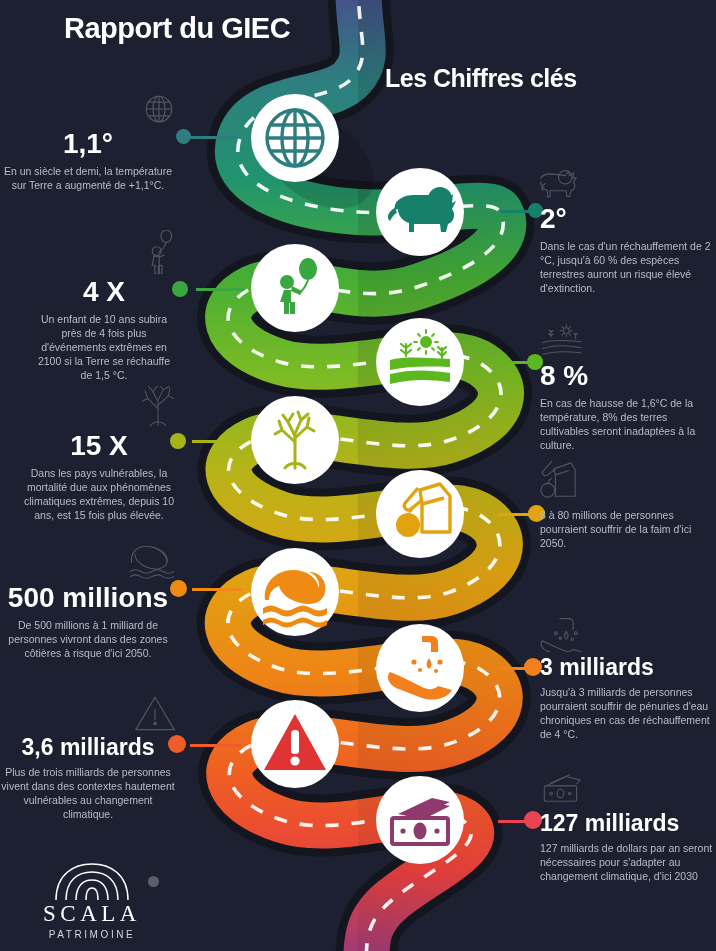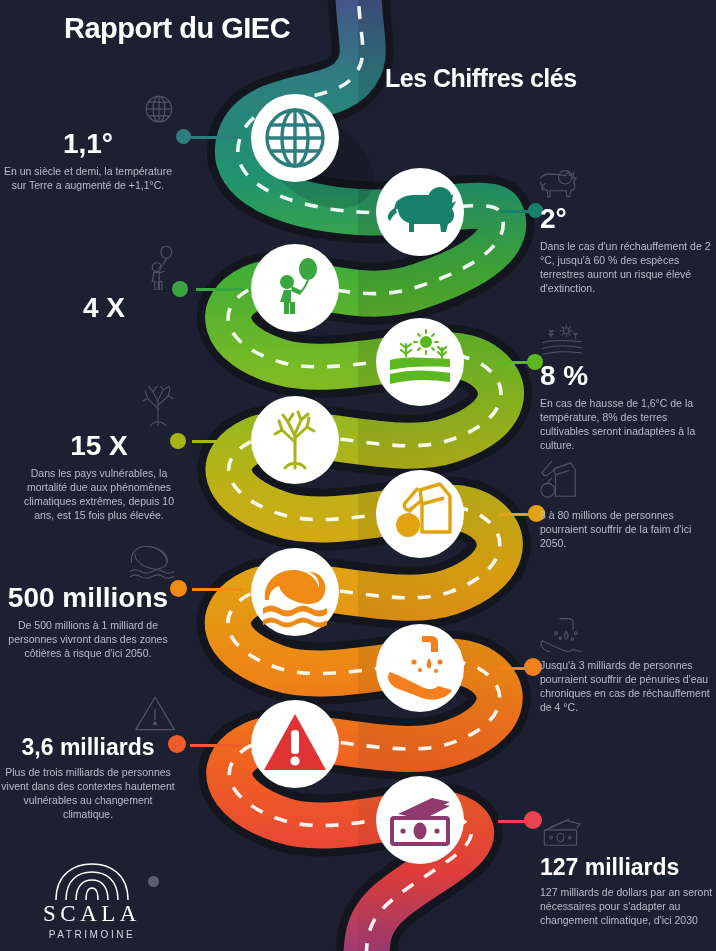--- a/index.html
+++ b/index.html
@@ -316,31 +316,32 @@
         <path d="M30 10 l4 -5 l1 5 l5 -3 l-1 6 l4 0 l-3 5 c3 4 1 9 -3 10 l-2 7 h-3 l-1 -7 h-19 l0 7 h-3 l0 -7
                  c-5 -2 -8 -6 -8 -10 l-3 1 l1 -4 c2 -4 8 -7 15 -7 z"></path>
         <circle cx="30" cy="12" r="8"></circle>
         <path d="M7 19 c-5 2 -6 7 -3 9"></path>
       </svg>
     </div>
     <div class="value v-xl">2°</div>
     <div class="desc">Dans le cas d'un réchauffement de 2 °C, jusqu'à 60 % des espèces terrestres auront un risque élevé d'extinction.</div>
   </div>
 
-  <div class="stat left" style="left:0px; top:244px;padding-left:32px;">
+  <div class="stat left" style="left:0px; top:228px;padding-left:32px;">
     <div class="glyph">
       <svg width="30" height="44" viewBox="0 0 34 50" fill="none" stroke="#c9ccd6" stroke-width="1.3">
         <ellipse cx="23" cy="7" rx="6" ry="7"></ellipse>
           <path d="M23 14 c-2 6 -5 9 -9 12"></path>
         <circle cx="12" cy="24" r="5"></circle>
         <path d="M9 30 h6 v10 h3 v10 h-3 v-9 h-1 v9 h-4 v-10 h-3 z"></path>
         <path d="M15 31 l6 -3"></path>
       </svg>
     </div>
     <div class="value v-xl">4 X</div>
+    <div class="desc">Un enfant de 10 ans subira près de 4 fois plus d'événements extrêmes en 2100 si la Terre se réchauffe de 1,5 °C.</div>
   </div>
 
   <div class="stat right" style="left:540px; top:312px;">
     <div class="glyph">
       <svg width="44" height="34" viewBox="0 0 50 40" fill="none" stroke="#c9ccd6" stroke-width="1.2">
         <circle cx="30" cy="8" r="3.5"></circle>
         <g stroke-linecap="round">
           <path d="M30 1v2M30 13v2M23 8h2M35 8h2M25 3l1.5 1.5M33.5 11.5L35 13M25 13l1.5-1.5M33.5 4.5L35 3"></path>
         </g>
         <path d="M12 16v-9M12 10l-3-3M12 10l3-3M12 14l-3-3M12 14l3-3"></path>
@@ -398,36 +399,37 @@
       <svg width="44" height="36" viewBox="0 0 50 42" fill="none" stroke="#c9ccd6" stroke-width="1.3">
         <path d="M22 3h11a5 5 0 015 5v8"></path>
         <path d="M30 18q4 6 0 9-4-3 0-9z"></path>
         <circle cx="18" cy="20" r="1.6"></circle>
           <circle cx="41" cy="20" r="1.6"></circle>
         <circle cx="23" cy="26" r="1.3"></circle>
           <circle cx="37" cy="27" r="1.3"></circle>
         <path d="M2 29c-3 4-1 9 6 12l19 7c9 3 19 0 21-6l-10-3c-3 3-7 3-12 1l-9-4c-5-2-10-5-15-7z"></path>
       </svg>
     </div>
+    <div class="value v-lg">3 milliards</div>
     <div class="desc">Jusqu'à 3 milliards de personnes pourraient souffrir de pénuries d'eau chroniques en cas de réchauffement de 4 °C.</div>
   </div>
 
   <div class="stat left" style="left:0px; top:686px;">
     <div class="glyph">
       <svg width="42" height="38" viewBox="0 0 48 42" fill="none" stroke="#c9ccd6" stroke-width="1.4" stroke-linejoin="round">
         <path d="M24 3L46 40H2z"></path>
         <path d="M24 17v11" stroke-linecap="round"></path>
         <circle cx="24" cy="33" r="1.4" fill="#c9ccd6"></circle>
       </svg>
     </div>
     <div class="value v-lg">3,6 milliards</div>
     <div class="desc">Plus de trois milliards de personnes vivent dans des contextes hautement vulnérables au changement climatique.</div>
   </div>
 
-  <div class="stat right" style="left:540px; top:806px;">
+  <div class="stat right" style="left:540px; top:762px;">
     <div class="glyph">
       <svg width="46" height="34" viewBox="0 0 52 40" fill="none" stroke="#c9ccd6" stroke-width="1.3">
         <path d="M6 14L30 3l16 4L42 12"></path>
         <path d="M11 11L34 1"></path>
         <rect x="4" y="14" width="38" height="18" rx="1.5"></rect>
         <ellipse cx="23" cy="23" rx="4" ry="5"></ellipse>
         <circle cx="12" cy="23" r="1.5"></circle>
           <circle cx="34" cy="23" r="1.5"></circle>
       </svg>
     </div>

